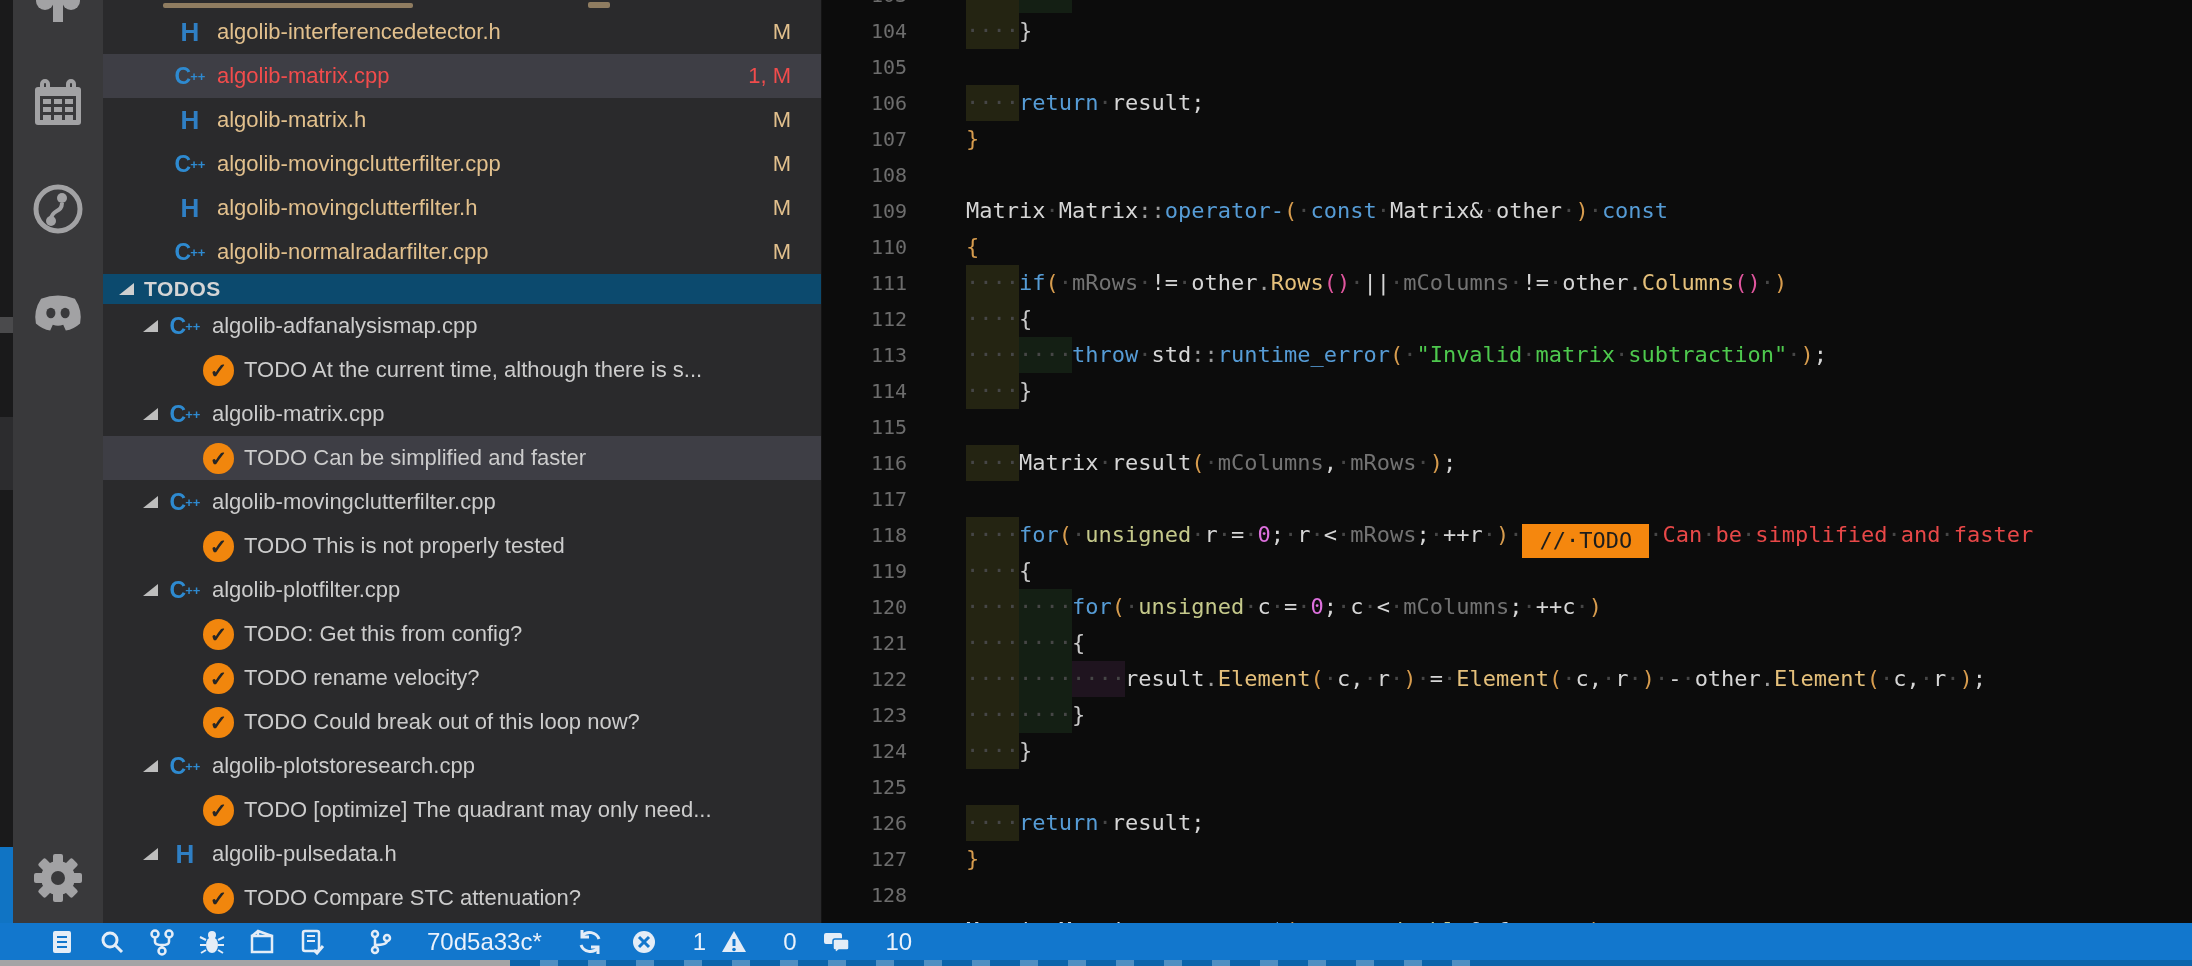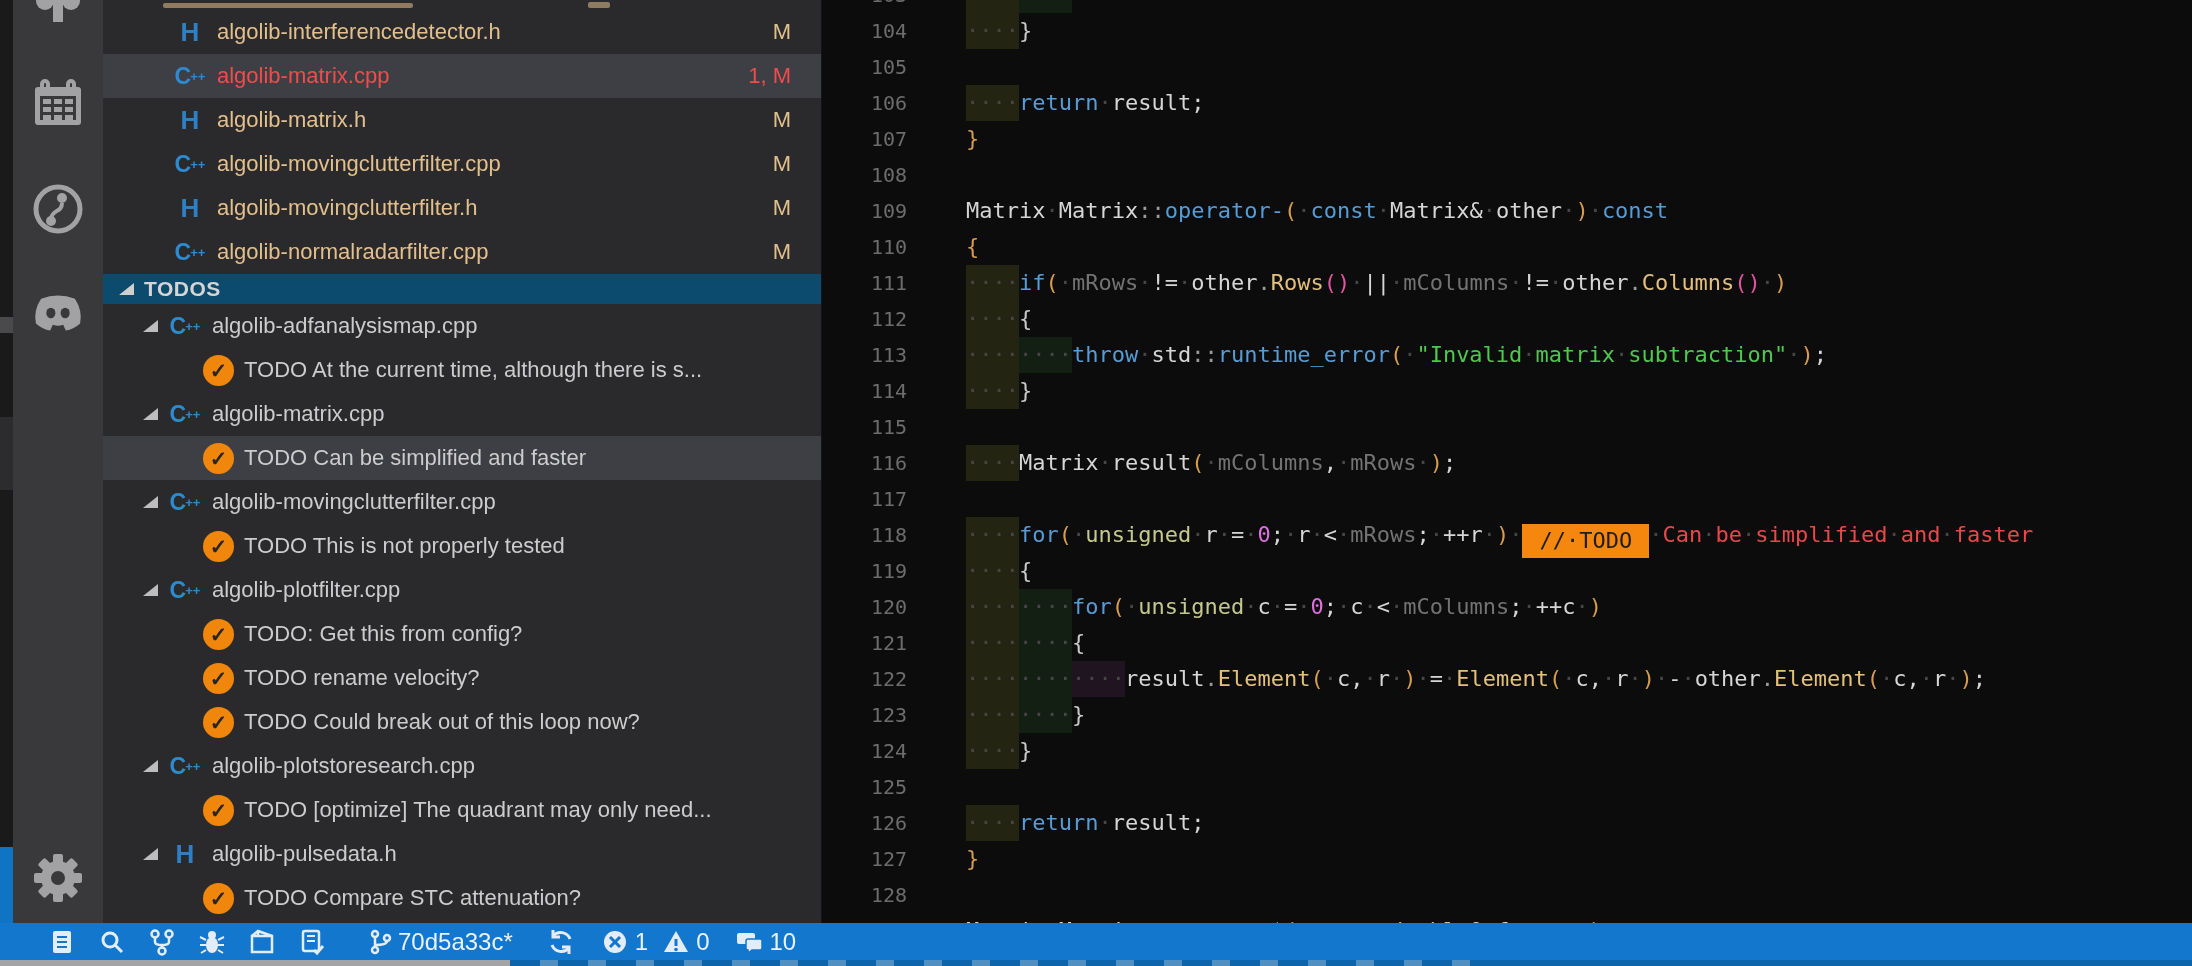--- a/index.html
+++ b/index.html
@@ -66,21 +66,21 @@
   .tk-txt{color:#d6d6d6;} .tk-pun{color:#9a9a9a;} .tk-str{color:#4ec94e;}
   .tk-ws{color:#464646;}  .tk-cmt{color:#e84848;}
   .tk-todo{display:inline-block;background:#f5870e;color:#1d1d1d;border-radius:0;
            padding:0 17px;height:34px;line-height:34px;vertical-align:top;margin-top:7px;}
   
   #status-bar{position:absolute;left:0;top:923px;width:2192px;height:37px;background:#1277cd;
               display:flex;align-items:center;color:#eaf2fb;font-size:24px;z-index:5;}
   .sb-ic{width:28px;height:28px;flex:0 0 28px;}
   .sb-gap{margin-left:22px;}
   #sb-doc{margin-left:48px;}
-  .sb-group{display:flex;align-items:center;}
+  .sb-group{display:flex;align-items:center;gap:29px;}
   .sb-num{margin-left:6px;}
   #sb-branch-group{margin-left:40px;}
   #sb-hash{margin-left:4px;}
   #sb-sync{margin-left:34px;}
   #sb-err-group{margin-left:26px;}
   #sb-warn-group{margin-left:14px;}
   #sb-cmt-group{margin-left:26px;}
   
   #bottom-strip{position:absolute;left:0;top:960px;width:2192px;height:6px;z-index:6;}
   #bs-left{position:absolute;left:0;top:0;width:510px;height:6px;background:#a4a4a6;}

